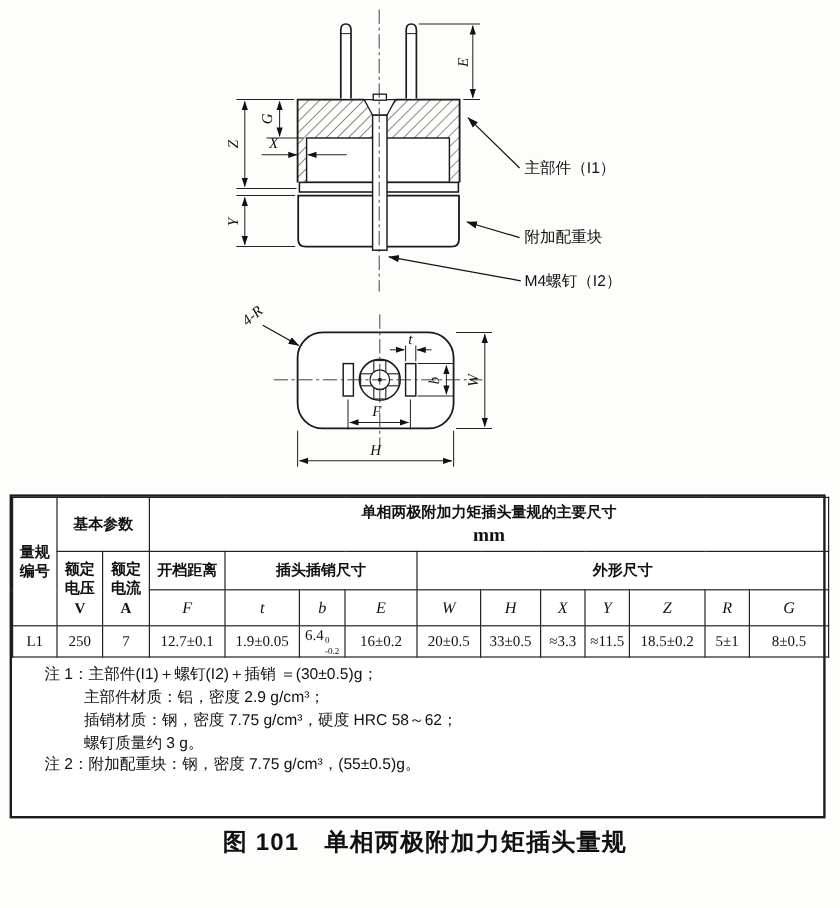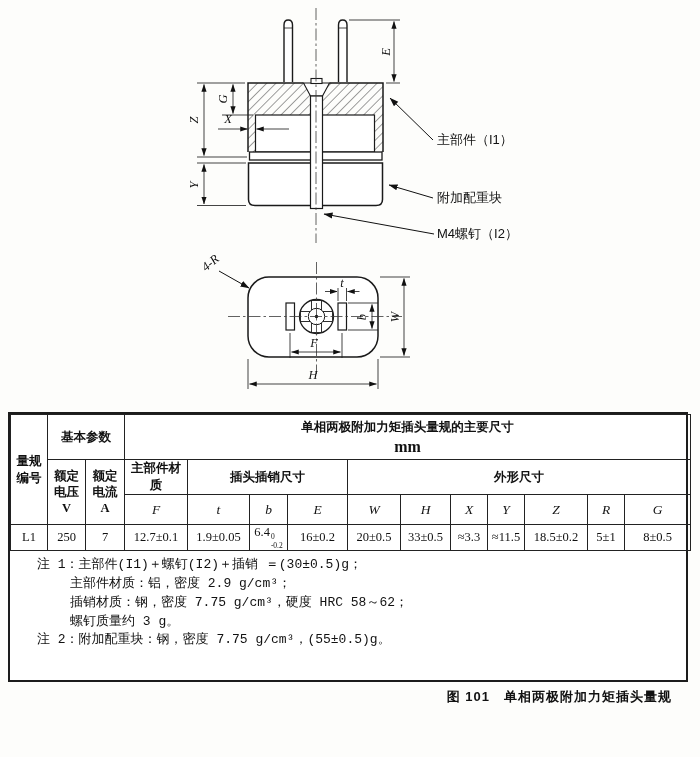--- a/index.html
+++ b/index.html
@@ -23,26 +23,26 @@
   table.spec tr.r1 td { height:44px; }
   table.spec tr.r2 td { height:31px;margin-top:12px; }
   table.spec tr.r3 td { height:29px; }
   table.spec tr.r4 td { height:25px; }
   .hd { font-weight:bold; font-size:12.5px; }
   .pre { white-space:pre-line; line-height:1.3; }
   .letter { font-style:italic; font-size:13.5px; }
   .unit { font-weight:bold; font-size:16px; margin-top:2px; }
   .tolstack { display:inline-flex; flex-direction:column; vertical-align:-3px;
               font-size:7.5px; line-height:1.15; margin-left:1px; text-align:left; }
-  .notes { padding:5px 10px 0 27px; font-family:Liberation Mono, monospace;
+  .notes { padding:5px 10px 0 27px; font-family:Liberation Sans, sans-serif;
            font-size:13px; line-height:18.8px; color:#111; }
   .note-line { white-space:nowrap; }
   .note-line.indent { padding-left:33px; }
-  .caption { position:absolute; left:12px; top:688px; width:660px; text-align:right;
-             font-weight:bold; font-size:13px; letter-spacing:1px; color:#111; }
+  .caption { position:absolute; left:24px; top:688px; width:660px; text-align:center;
+             font-weight:bold; font-size:20px; letter-spacing:1px; color:#111; }
   .page-number { position:absolute; left:27px; top:729px; font-size:14px;
                  font-family:"Liberation Serif","DejaVu Serif",serif; color:#111;margin-top:36px; }
 </style>
 </head>
 <body>
 
 <div class="page">
 
   <svg class="drawing" width="700" height="410" viewBox="0 0 700 410">
     <defs>
@@ -165,21 +165,21 @@
           <div class="unit">mm</div>
         </td>
       </tr>
       <tr class="r2">
         <td rowspan="2" class="hd pre">额定
 电压
 V</td>
         <td rowspan="2" class="hd pre">额定
 电流
 A</td>
-        <td class="hd">主部件材质</td>
+        <td class="hd">开档距离</td>
         <td colspan="3" class="hd">插头插销尺寸</td>
         <td colspan="7" class="hd">外形尺寸</td>
       </tr>
       <tr class="r3">
         <td class="letter">F</td>
         <td class="letter">t</td>
         <td class="letter">b</td>
         <td class="letter">E</td>
         <td class="letter">W</td>
         <td class="letter">H</td>

